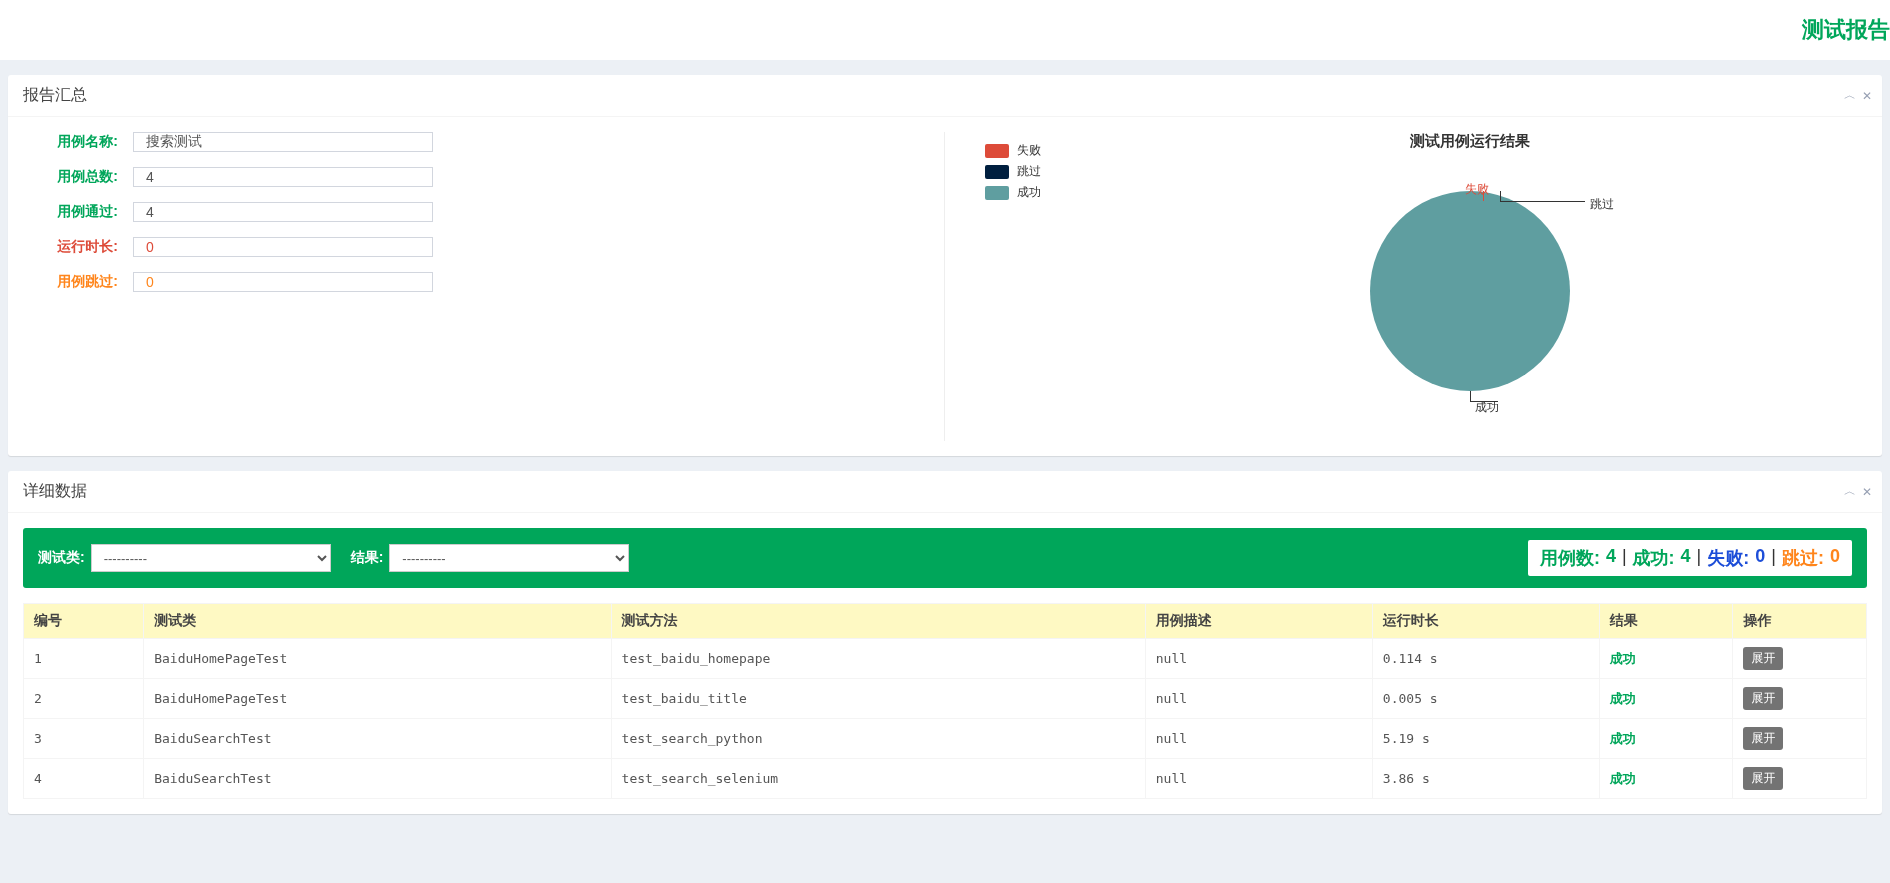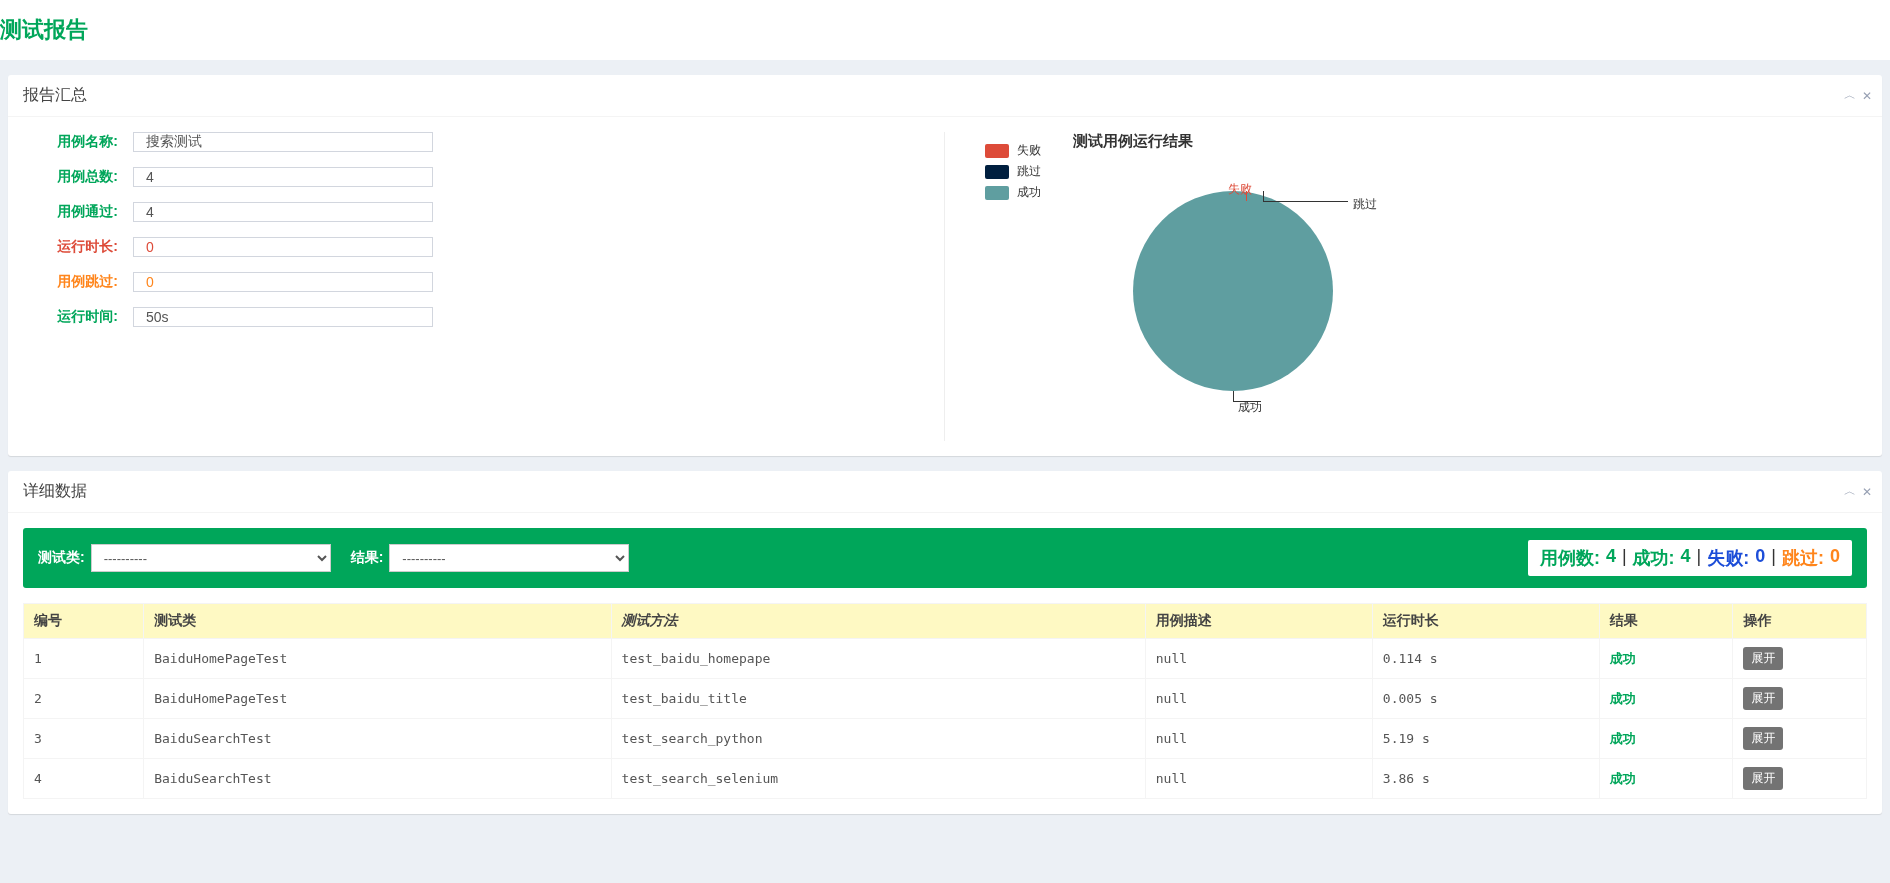--- a/index.html
+++ b/index.html
@@ -1,17 +1,17 @@
 <!DOCTYPE html>
 <html><head>
 <meta charset="utf-8">
 <style>
 * { box-sizing: border-box; margin: 0; padding: 0; }
 body { font-family: "Helvetica Neue", Helvetica, Arial, "Microsoft YaHei", sans-serif; font-size: 14px; color: #333; background: #ecf0f5; }
-.page-title { text-align: left; padding: 15px 0; background: #fff; color: #00a65a; font-size: 22px; font-weight: bold; margin-bottom: 15px; }
+.page-title { text-align: right; padding: 15px 0; background: #fff; color: #00a65a; font-size: 22px; font-weight: bold; margin-bottom: 15px; }
 .box { background: #fff; margin: 0 8px 15px 8px; border-radius: 3px; box-shadow: 0 1px 1px rgba(0,0,0,0.1); }
 .box-header { padding: 10px 10px 10px 15px; border-bottom: 1px solid #f4f4f4; display: flex; justify-content: space-between; align-items: center; }
 .box-title { font-size: 16px; color: #444; }
 .box-tools { display: flex; gap: 6px; }
 .box-tool-btn { background: none; border: none; color: #97a0b3; cursor: pointer; font-size: 12px; }
 .box-body { padding: 15px; }
 
 .summary-body { display: flex; }
 .summary-left { flex: 0 0 50%; border-right: 1px solid #eee; padding-right: 20px; }
 .summary-right { flex: 1; display: flex; gap: 8px; }
@@ -20,21 +20,21 @@
 .form-label { width: 110px; text-align: right; font-weight: bold; font-size: 14px; padding-right: 15px; }
 .form-label.green { color: #00a65a; }
 .form-label.red { color: #dd4b39; }
 .form-label.orange { color: #ff851b; }
 .form-input { width: 300px; height: 20px; padding: 6px 12px; border: 1px solid #d2d6de; border-radius: 0; background: #fff; color: #555; font-size: 14px; }
 
 .legend-box { flex: 0 0 120px; padding: 10px 0 0 40px; }
 .legend-item { display: flex; align-items: center; margin-bottom: 4px; font-size: 12px; color: #333; }
 .legend-swatch { width: 24px; height: 14px; border-radius: 2px; margin-right: 8px; }
 
-.chart-area { flex: 1; display: flex; flex-direction: column; }
+.chart-area { flex: 1; display: flex; flex-direction: column; align-items: center; }
 .chart-title { font-weight: bold; font-size: 15px; color: #333; margin-bottom: 10px; }
 .pie-wrap { position: relative; width: 320px; height: 280px; }
 .pie { width: 200px; height: 200px; border-radius: 50%; background: #5f9ea0; position: absolute; left: 60px; top: 30px; }
 .pie-label { position: absolute; font-size: 12px; }
 .pie-label.fail { color: #dd4b39; top: 20px; left: 155px; }
 .pie-label.skip { color: #333; top: 35px; left: 280px; }
 .pie-label.success { color: #333; top: 238px; left: 165px; }
 .pie-line { position: absolute; background: #333; }
 .line-fail { width: 1px; height: 10px; left: 173px; top: 30px; background: #dd4b39; }
 .line-skip-v { width: 1px; height: 10px; left: 190px; top: 30px; }
@@ -53,21 +53,21 @@
 
 .data-table { width: 100%; border-collapse: collapse; margin-top: 15px; }
 .data-table th, .data-table td { text-align: left; padding: 8px 10px; border: 1px solid #f4f4f4; font-size: 14px; }
 .data-table th { background: #fef9c3; color: #444; font-weight: bold; }
 .data-table td { color: #555; font-family: Menlo, Monaco, Consolas, monospace; font-size: 13px; }
 .result-success { color: #00a65a; font-weight: bold; }
 .btn-expand { background: #737373; color: #fff; border: none; padding: 3px 8px; border-radius: 3px; font-size: 12px; cursor: pointer; }
 
 .col-idx { width: 90px; }
 .col-class { width: 350px; }
-.col-method { width: 400px; font-style: italic; }
+.col-method { width: 400px; }
 .col-desc { width: 170px; }
 .col-dur { width: 170px; }
 .col-res { width: 100px; }
 .col-op { width: 100px; }
 </style>
 </head>
 <body>
 
 <div class="page-title">测试报告</div>
 
@@ -93,24 +93,20 @@
         <label class="form-label green">用例通过:</label>
         <input class="form-input" value="4" style="">
       </div>
       <div class="form-row">
         <label class="form-label red">运行时长:</label>
         <input class="form-input" style="color: rgb(221, 75, 57);" value="0">
       </div>
       <div class="form-row">
         <label class="form-label orange">用例跳过:</label>
         <input class="form-input" style="color: rgb(255, 133, 27);" value="0">
-      </div>
-      <div class="form-row">
-        <label class="form-label green">运行时间:</label>
-        <input class="form-input" value="50s" style="">
       </div>
     </div>
     <div class="summary-right">
       <div class="legend-box">
         <div class="legend-item">
           <span class="legend-swatch" style="background:#dd4b39"></span>
           <span>失败</span>
         </div>
         <div class="legend-item">
           <span class="legend-swatch" style="background:#001f3f"></span>

